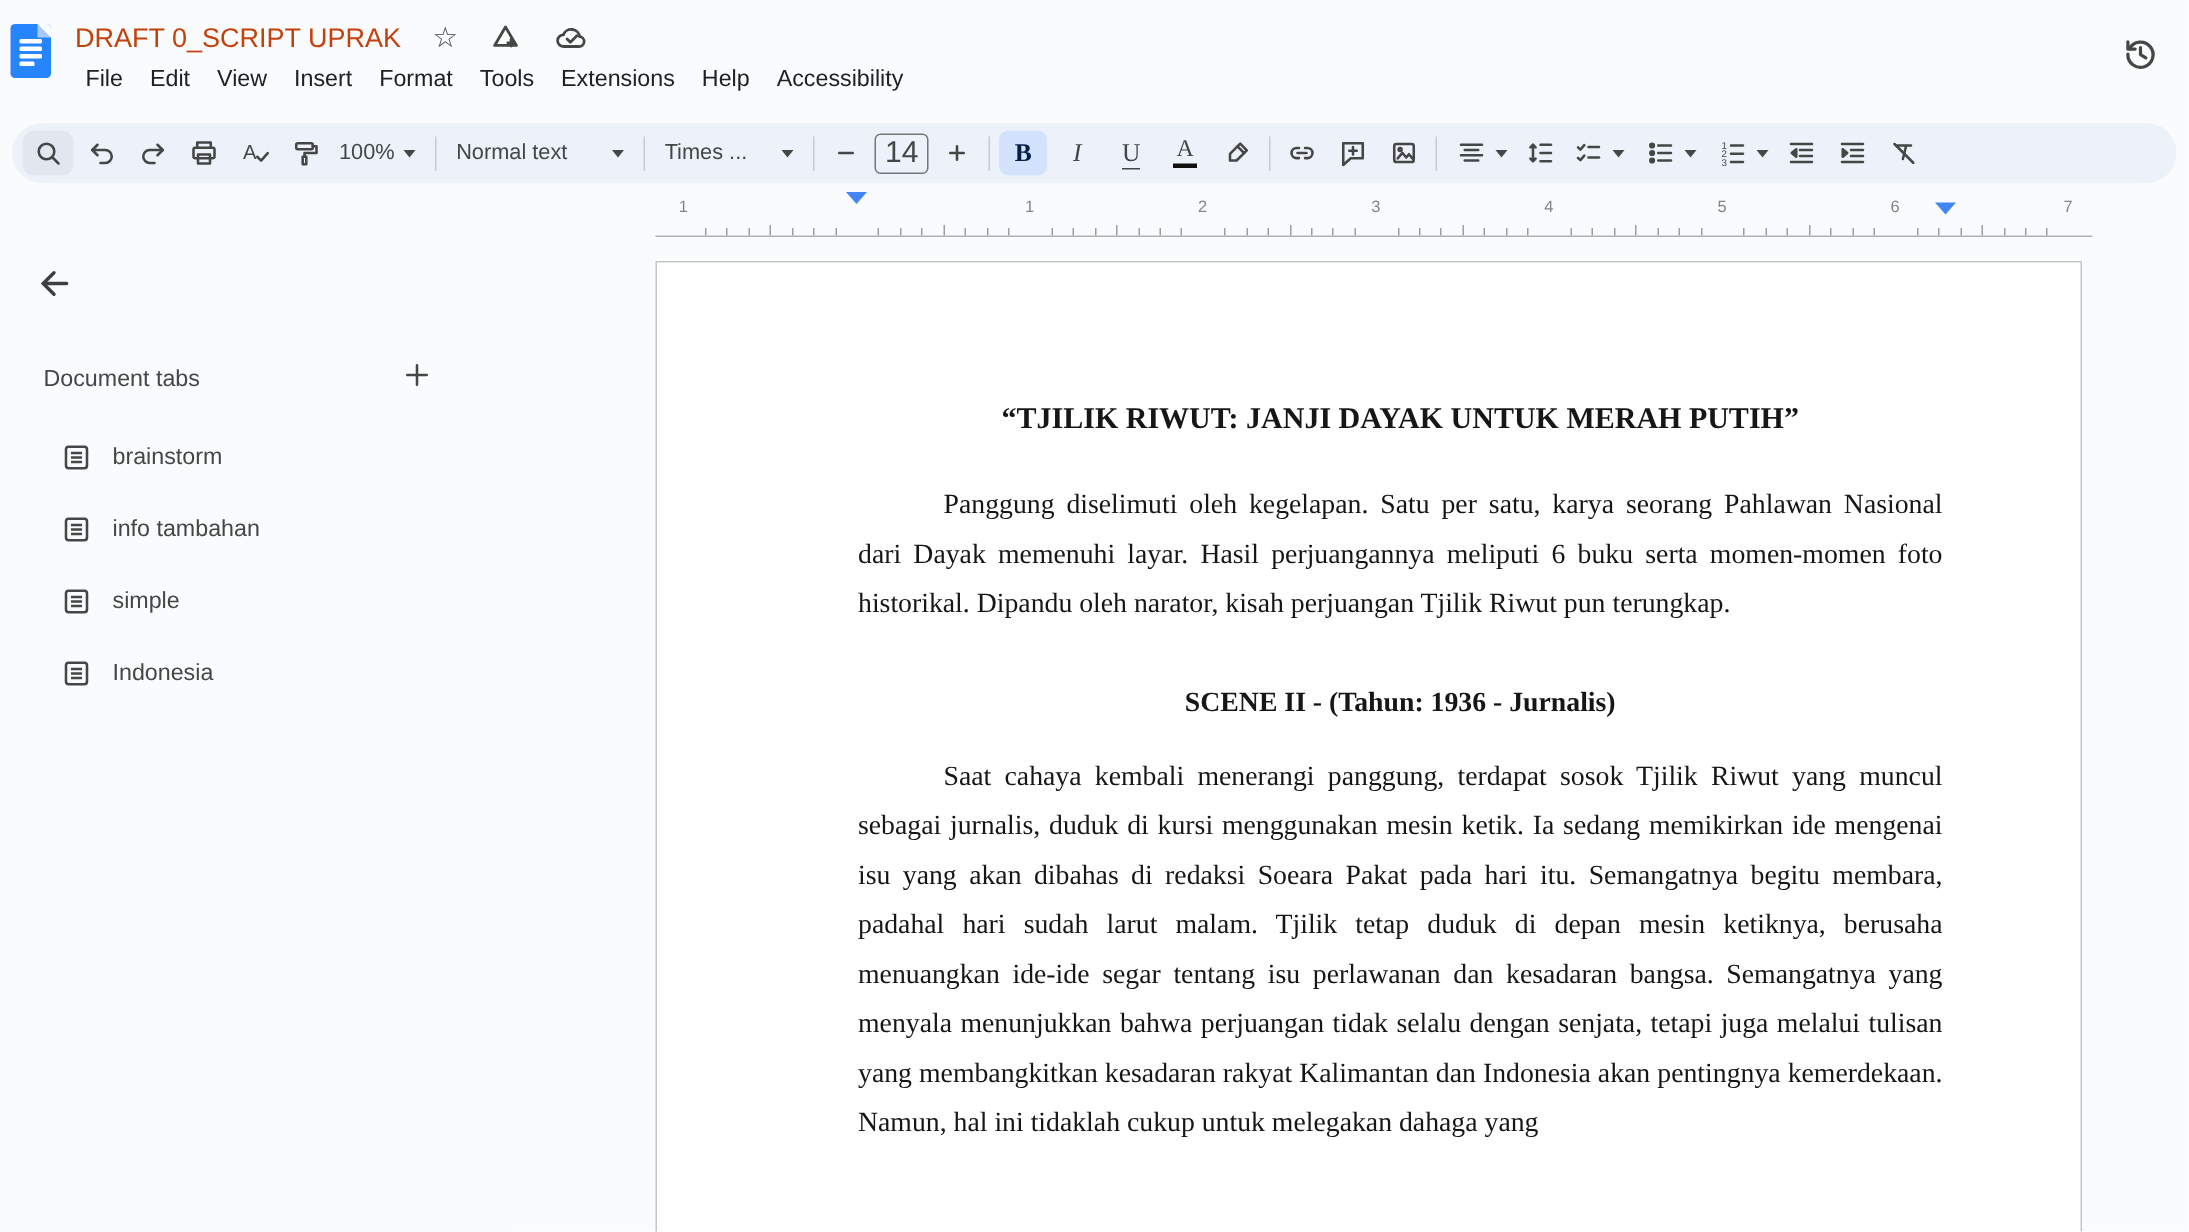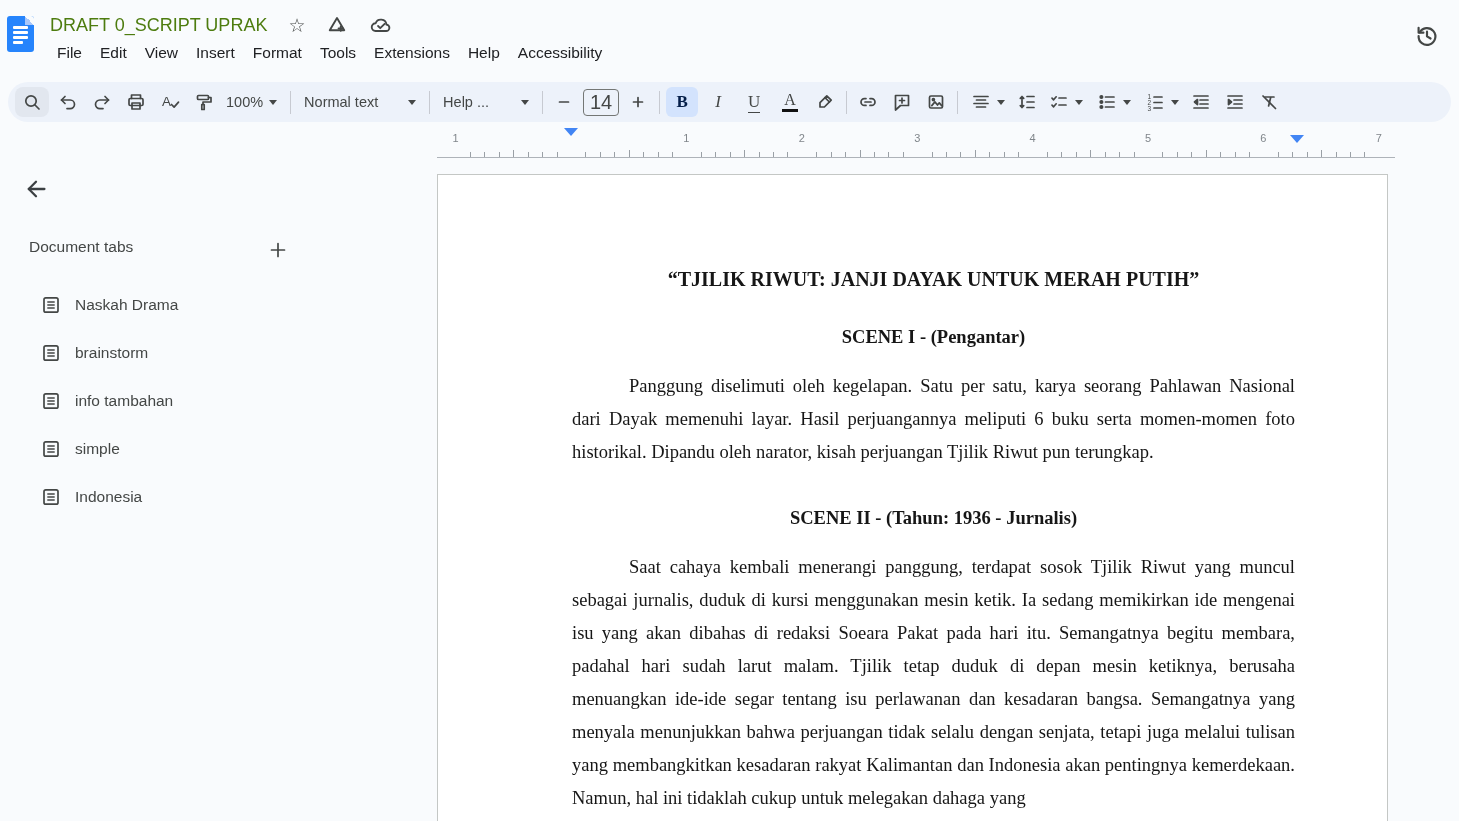--- a/index.html
+++ b/index.html
@@ -12,21 +12,21 @@
   svg{display:block;}
   .ic{stroke:#444746;fill:none;stroke-width:1.7;stroke-linecap:round;stroke-linejoin:round;}
 
   
   .topbar{position:absolute;top:0;left:0;right:0;height:82px;}
   .docs-logo{position:absolute;left:7px;top:16px;width:27px;height:36px;background:#2684fc;border-radius:3px;}
   .docs-logo::before{content:"";position:absolute;right:0;top:0;width:9px;height:9px;
     background:linear-gradient(225deg,#f9fbfd 50%,#a8c7fa 50%);border-radius:0 3px 0 0;}
   .docs-logo .bar{position:absolute;left:6px;height:2.5px;background:#fff;border-radius:1px;}
   .title-row{position:absolute;left:50px;top:14px;display:flex;align-items:center;gap:21px;}
-  .doc-title{font-size:18px;color:#4d7c0f;white-space:nowrap;}
+  .doc-title{font-size:18px;color:#c2410c;white-space:nowrap;}
   .star{font-size:19px;color:#444746;line-height:1;}
   .menubar{position:absolute;left:48px;top:42px;display:flex;font-size:15.5px;color:#202124;}
   .menu-item{padding:2px 9px;border-radius:6px;cursor:default;}
   .history-btn{position:absolute;right:18px;top:22px;width:28px;height:28px;}
 
   
   .toolbar{position:absolute;top:82px;left:8px;right:8px;height:40px;background:#edf2fa;
     border-radius:21px;display:flex;align-items:center;padding:0 7px;box-sizing:border-box;}
   .tbtn{height:30px;min-width:30px;border-radius:6px;display:flex;align-items:center;
     justify-content:center;color:#444746;font-size:14.5px;}
@@ -43,21 +43,21 @@
   .fmt.underline span{border-bottom:1.5px solid #444746;}
   .acolor{display:flex;flex-direction:column;align-items:center;width:32px;}
   .acolor .a{font-family:"Liberation Serif","DejaVu Serif",serif;font-size:16px;line-height:16px;}
   .acolor .swatch{width:16px;height:3.5px;background:#111;margin-top:1px;}
   .gap{width:4px;flex:none;}
 
   
   .sidebar{position:absolute;top:122px;left:0;width:430px;bottom:0;}
   .back-btn{position:absolute;left:24px;top:55px;width:24px;height:24px;}
   .tabs-header{position:absolute;left:29px;top:116px;width:261px;display:flex;
-    align-items:flex-start;justify-content:space-between;}
+    align-items:flex-end;justify-content:space-between;}
   .tabs-title{font-size:15.5px;color:#444746;}
   .plus-btn{width:24px;height:24px;display:flex;align-items:center;justify-content:center;}
   .tabs-list{position:absolute;left:14px;top:159px;width:297px;}
   .tab-row{height:48px;display:flex;align-items:center;border-radius:24px;position:relative;
     color:#444746;font-size:15.5px;}
   .tab-row .ticon{margin-left:27px;margin-right:14px;color:#444746;flex:none;}
   .tab-row.selected{background:#d3e3fd;color:#0b57d0;font-weight:500;}
   .tab-row.selected .ticon{color:#0b57d0;}
   .tab-row .kebab{display:none;position:absolute;right:16px;top:13px;}
   .tab-row.selected .kebab{display:block;}
@@ -175,21 +175,21 @@
     <span>100%</span>
       <span class="caret"></span>
   </div>
   <div class="tdiv"></div>
   <div class="tbtn dd" style="min-width:112px;justify-content:space-between;">
     <span>Normal text</span>
       <span class="caret"></span>
   </div>
   <div class="tdiv"></div>
   <div class="tbtn dd" style="min-width:86px;justify-content:space-between;">
-    <span>Help ...</span>
+    <span>Times ...</span>
       <span class="caret"></span>
   </div>
   <div class="tdiv"></div>
   <div class="tbtn">
     <svg class="ic" width="16" height="16" viewBox="0 0 16 16">
         <path d="M3.5 8 h9"></path>
       </svg>
   </div>
   <div class="fsize">14</div>
   <div class="tbtn">
@@ -318,30 +318,20 @@
     </span>
   </div>
   <div class="tabs-list">
     <div class="tab-row">
       <span class="ticon">
           <svg width="20" height="20" viewBox="0 0 20 20" style="stroke:currentColor;fill:none;stroke-width:1.7;stroke-linejoin:round;">
             <rect x="3" y="2.8" width="14" height="14.4" rx="1.8"></rect>
             <path d="M6.3 7 h7.4 M6.3 10 h7.4 M6.3 13 h7.4"></path>
           </svg>
         </span>
-      <span>Naskah Drama</span>
-
-    </div>
-    <div class="tab-row">
-      <span class="ticon">
-          <svg width="20" height="20" viewBox="0 0 20 20" style="stroke:currentColor;fill:none;stroke-width:1.7;stroke-linejoin:round;">
-            <rect x="3" y="2.8" width="14" height="14.4" rx="1.8"></rect>
-            <path d="M6.3 7 h7.4 M6.3 10 h7.4 M6.3 13 h7.4"></path>
-          </svg>
-        </span>
       <span>brainstorm</span>
 
     </div>
     <div class="tab-row">
       <span class="ticon">
           <svg width="20" height="20" viewBox="0 0 20 20" style="stroke:currentColor;fill:none;stroke-width:1.7;stroke-linejoin:round;">
             <rect x="3" y="2.8" width="14" height="14.4" rx="1.8"></rect>
             <path d="M6.3 7 h7.4 M6.3 10 h7.4 M6.3 13 h7.4"></path>
           </svg>
         </span>
@@ -376,18 +366,17 @@
     <span id="ruler-scale"><span class="rnum" style="left: 18.6px;">1</span><i class="rtick" style="left: 33.025px;"></i><i class="rtick" style="left: 47.45px;"></i><i class="rtick" style="left: 61.875px;"></i><i class="rtick half" style="left: 76.3px;"></i><i class="rtick" style="left: 90.725px;"></i><i class="rtick" style="left: 105.15px;"></i><i class="rtick" style="left: 119.575px;"></i><i class="rtick" style="left: 148.425px;"></i><i class="rtick" style="left: 162.85px;"></i><i class="rtick" style="left: 177.275px;"></i><i class="rtick half" style="left: 191.7px;"></i><i class="rtick" style="left: 206.125px;"></i><i class="rtick" style="left: 220.55px;"></i><i class="rtick" style="left: 234.975px;"></i><span class="rnum" style="left: 249.4px;">1</span><i class="rtick" style="left: 263.825px;"></i><i class="rtick" style="left: 278.25px;"></i><i class="rtick" style="left: 292.675px;"></i><i class="rtick half" style="left: 307.1px;"></i><i class="rtick" style="left: 321.525px;"></i><i class="rtick" style="left: 335.95px;"></i><i class="rtick" style="left: 350.375px;"></i><span class="rnum" style="left: 364.8px;">2</span><i class="rtick" style="left: 379.225px;"></i><i class="rtick" style="left: 393.65px;"></i><i class="rtick" style="left: 408.075px;"></i><i class="rtick half" style="left: 422.5px;"></i><i class="rtick" style="left: 436.925px;"></i><i class="rtick" style="left: 451.35px;"></i><i class="rtick" style="left: 465.775px;"></i><span class="rnum" style="left: 480.2px;">3</span><i class="rtick" style="left: 494.625px;"></i><i class="rtick" style="left: 509.05px;"></i><i class="rtick" style="left: 523.475px;"></i><i class="rtick half" style="left: 537.9px;"></i><i class="rtick" style="left: 552.325px;"></i><i class="rtick" style="left: 566.75px;"></i><i class="rtick" style="left: 581.175px;"></i><span class="rnum" style="left: 595.6px;">4</span><i class="rtick" style="left: 610.025px;"></i><i class="rtick" style="left: 624.45px;"></i><i class="rtick" style="left: 638.875px;"></i><i class="rtick half" style="left: 653.3px;"></i><i class="rtick" style="left: 667.725px;"></i><i class="rtick" style="left: 682.15px;"></i><i class="rtick" style="left: 696.575px;"></i><span class="rnum" style="left: 711px;">5</span><i class="rtick" style="left: 725.425px;"></i><i class="rtick" style="left: 739.85px;"></i><i class="rtick" style="left: 754.275px;"></i><i class="rtick half" style="left: 768.7px;"></i><i class="rtick" style="left: 783.125px;"></i><i class="rtick" style="left: 797.55px;"></i><i class="rtick" style="left: 811.975px;"></i><span class="rnum" style="left: 826.4px;">6</span><i class="rtick" style="left: 840.825px;"></i><i class="rtick" style="left: 855.25px;"></i><i class="rtick" style="left: 869.675px;"></i><i class="rtick half" style="left: 884.1px;"></i><i class="rtick" style="left: 898.525px;"></i><i class="rtick" style="left: 912.95px;"></i><i class="rtick" style="left: 927.375px;"></i><span class="rnum" style="left: 941.8px;">7</span></span>
     <span class="marker" style="left:127px;top:6px;">
       <span class="mbar"></span><span class="mtri"></span>
     </span>
     <span class="marker" style="left:853px;top:13px;">
       <span class="mtri"></span>
     </span>
   </div>
   <div class="page">
     <h1 class="doc-h1">“TJILIK RIWUT: JANJI DAYAK UNTUK MERAH PUTIH”</h1>
-    <h2 class="doc-h2">SCENE I - (Pengantar)</h2>
     <p class="doc-p sp">Panggung diselimuti oleh kegelapan. Satu per satu, karya seorang Pahlawan Nasional dari Dayak memenuhi layar. Hasil perjuangannya meliputi 6 buku serta momen-momen foto historikal. Dipandu oleh narator, kisah perjuangan Tjilik Riwut pun terungkap.</p>
     <h2 class="doc-h2">SCENE II - (Tahun: 1936 - Jurnalis)</h2>
     <p class="doc-p">Saat cahaya kembali menerangi panggung, terdapat sosok Tjilik Riwut yang muncul sebagai jurnalis, duduk di kursi menggunakan mesin ketik. Ia sedang memikirkan ide mengenai isu yang akan dibahas di redaksi Soeara Pakat pada hari itu. Semangatnya begitu membara, padahal hari sudah larut malam. Tjilik tetap duduk di depan mesin ketiknya, berusaha menuangkan ide-ide segar tentang isu perlawanan dan kesadaran bangsa. Semangatnya yang menyala menunjukkan bahwa perjuangan tidak selalu dengan senjata, tetapi juga melalui tulisan yang membangkitkan kesadaran rakyat Kalimantan dan Indonesia akan pentingnya kemerdekaan. Namun, hal ini tidaklah cukup untuk melegakan dahaga yang</p>
   </div>
 </div>
 
 </body></html>

